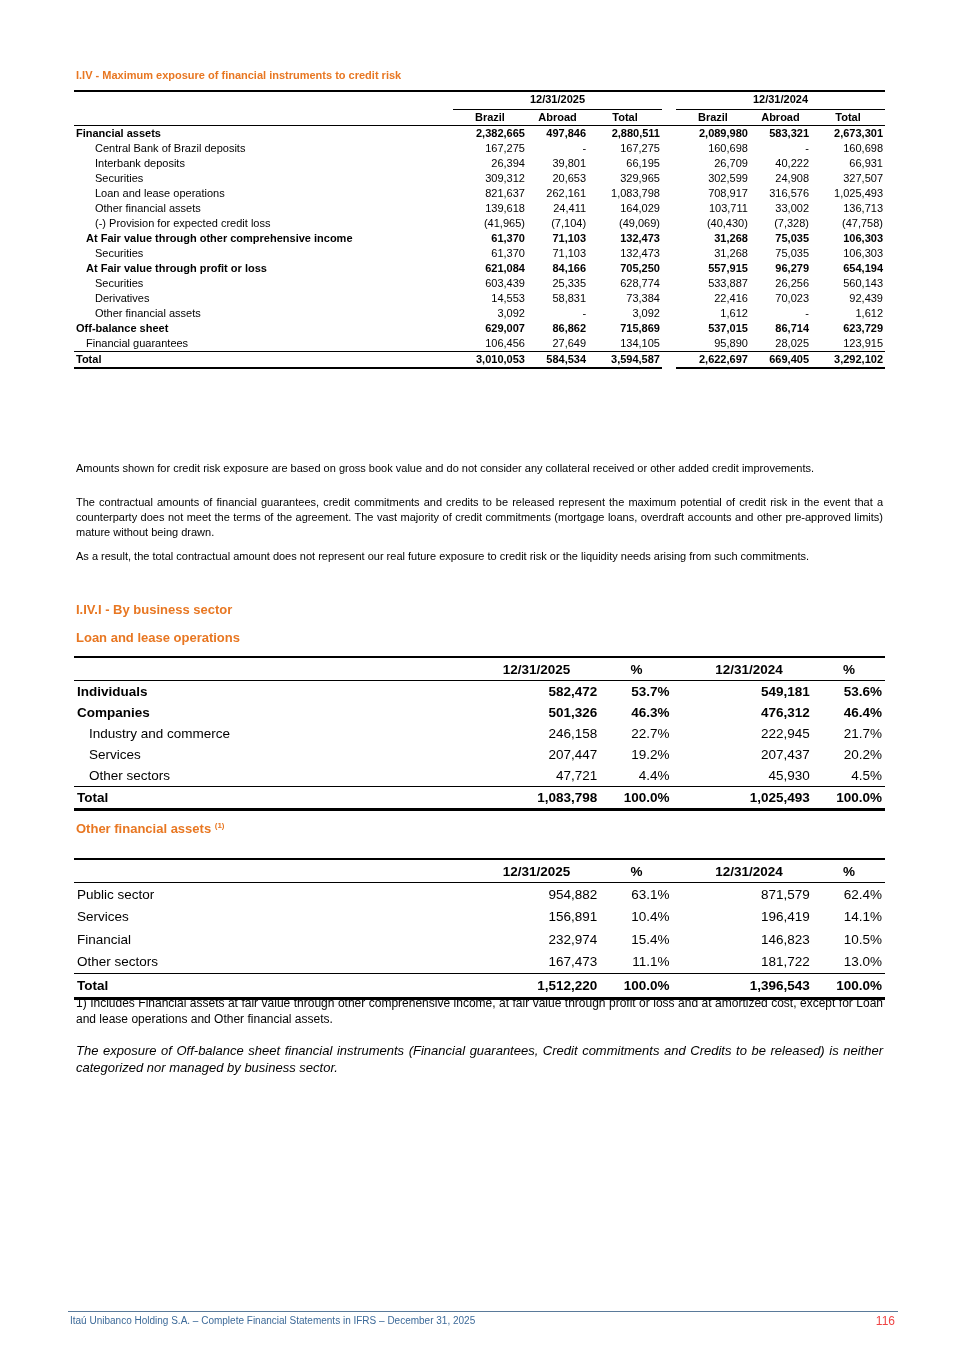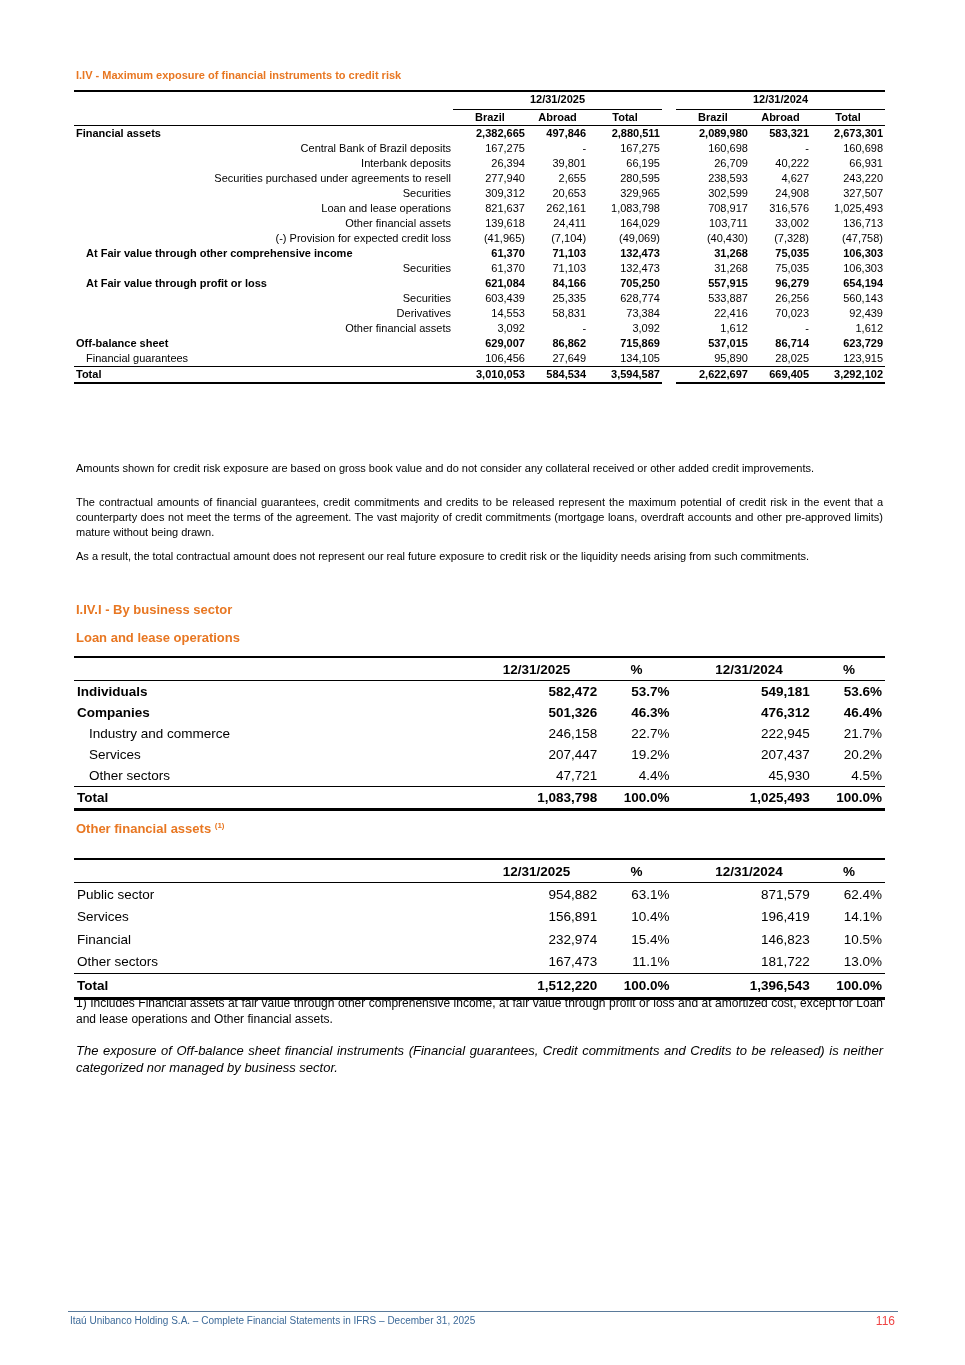--- a/index.html
+++ b/index.html
@@ -10,21 +10,21 @@
   
   #t1 { position: absolute; left: 74px; top: 90px; width: 811px; font-size: 11px; }
   #t1 td, #t1 th { padding: 0 2px; height: 15px; line-height: 15px; white-space: nowrap; }
   #t1 .num { text-align: right; }
   #t1 thead tr.top th { border-top: 2.5px solid #000; }
   #t1 .period { text-align: center; font-weight: bold; border-bottom: 1px solid #000; padding-bottom: 2px; }
   #t1 .colh { text-align: center; font-weight: bold; border-bottom: 1px solid #000; }
   #t1 .gap { width: 10px; border-bottom: none !important; }
   #t1 .b { font-weight: bold; }
   #t1 .ind1 { padding-left: 12px; }
-  #t1 .ind2 { padding-left: 21px; text-align: right; }
+  #t1 .ind2 { padding-left: 21px; }
   #t1 tr.liab td { height: 34px; line-height: 14px; vertical-align: middle; white-space: normal; }
   #t1 tr.liab td.lbl { text-align: justify; }
   #t1 tr.total td { border-top: 1px solid #000; border-bottom: 2.5px solid #000; }
   #t1 .lblcol { width: 375px; }
   .para { position: absolute; left: 76px; width: 807px; font-size: 11px; line-height: 15px; text-align: justify; }
   .h2 { position: absolute; left: 76px; font-size: 13px; }
   
   .t2 { position: absolute; left: 74px; width: 811px; font-size: 13.5px; }
   .t2 td, .t2 th { padding: 0 3px; white-space: nowrap; }
   .t2 thead th { border-top: 2.5px solid #000; border-bottom: 1px solid #000; font-weight: bold; height: 22px; }
@@ -93,30 +93,20 @@
         <td class="lbl ind2">Interbank deposits</td>
         <td class="num">26,394</td>
         <td class="num">39,801</td>
         <td class="num">66,195</td>
         <td class="gap"></td>
         <td class="num">26,709</td>
         <td class="num">40,222</td>
         <td class="num">66,931</td>
       </tr>
       <tr>
-        <td class="lbl ind2">Securities purchased under agreements to resell</td>
-        <td class="num">277,940</td>
-        <td class="num">2,655</td>
-        <td class="num">280,595</td>
-        <td class="gap"></td>
-        <td class="num">238,593</td>
-        <td class="num">4,627</td>
-        <td class="num">243,220</td>
-      </tr>
-      <tr>
         <td class="lbl ind2">Securities</td>
         <td class="num">309,312</td>
         <td class="num">20,653</td>
         <td class="num">329,965</td>
         <td class="gap"></td>
         <td class="num">302,599</td>
         <td class="num">24,908</td>
         <td class="num">327,507</td>
       </tr>
       <tr>

